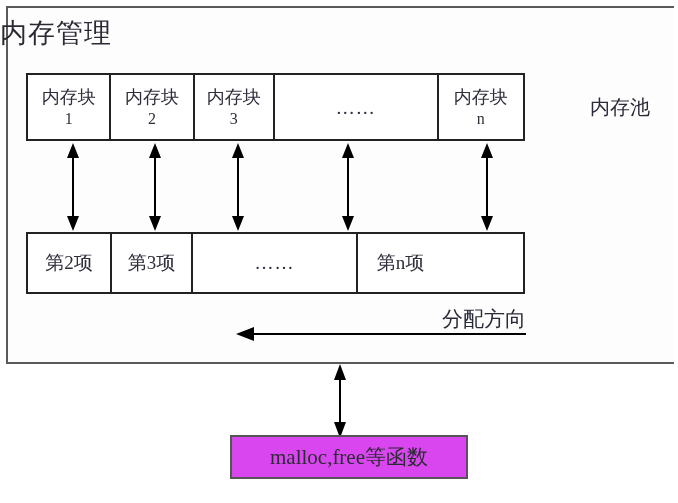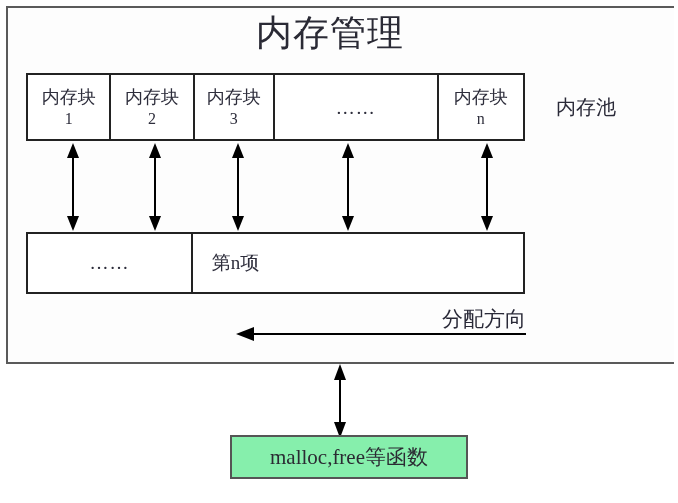--- a/index.html
+++ b/index.html
@@ -35,22 +35,21 @@
     box-sizing: border-box;
     background: #fdfdfd;
   }
 
   
   .diagram-title {
     position: absolute;
     left: 0;
     top: 16px;
     width: 660px;
-    text-align: center;
-    font-size: 36px;
+    font-size: 27px;
     line-height: 34px;
     letter-spacing: 1px;
     color: #2a2a35;
     white-space: nowrap;
   }
 
   
   .row-table {
     position: absolute;
     display: flex;
@@ -114,20 +113,21 @@
   .c4 { width: 165px; }
   .c5 { width: 85px; }
 
   
   .side-label {
     position: absolute;
     font-size: 20px;
     line-height: 26px;
     color: #2a2a38;
     white-space: nowrap;
+    margin-left: 34px;
   }
   #label-pool  { left: 556px; top: 94px; }
   #label-mgmt  { left: 556px; top: 253px; }
 
   
   .v-arrow {
     position: absolute;
     top: 143px;
     width: 18px;
     height: 88px;
@@ -166,21 +166,21 @@
 
   
   #malloc-box {
     position: absolute;
     left: 230px;
     top: 435px;
     width: 238px;
     height: 44px;
     border: 2px solid #555555;
     box-sizing: border-box;
-    background: #86efac;
+    background: #d946ef;
     display: flex;
     align-items: center;
     justify-content: center;
     font-size: 21px;
     line-height: 26px;
     color: #2b2b33;
     white-space: nowrap;
   }
 
   
@@ -248,20 +248,26 @@
     <polygon points="9,0 3,15 15,15" fill="#000"></polygon>
     <polygon points="9,88 3,73 15,73" fill="#000"></polygon>
   </svg>
   <svg class="v-arrow" style="left:487px" viewBox="0 0 18 88" xmlns="http://www.w3.org/2000/svg">
     <line x1="9" y1="10" x2="9" y2="78" stroke="#000" stroke-width="2"></line>
     <polygon points="9,0 3,15 15,15" fill="#000"></polygon>
     <polygon points="9,88 3,73 15,73" fill="#000"></polygon>
   </svg>
 
   <div id="mgmt-row" class="row-table">
+    <div class="cell c2">
+      <span>第2项</span>
+    </div>
+    <div class="cell c3">
+      <span>第3项</span>
+    </div>
     <div class="cell c4 ellipsis">
       <span>……</span>
     </div>
     <div class="cell c5">
       <span>第n项</span>
     </div>
   </div>
 
 
   <div id="alloc-label">分配方向</div>

